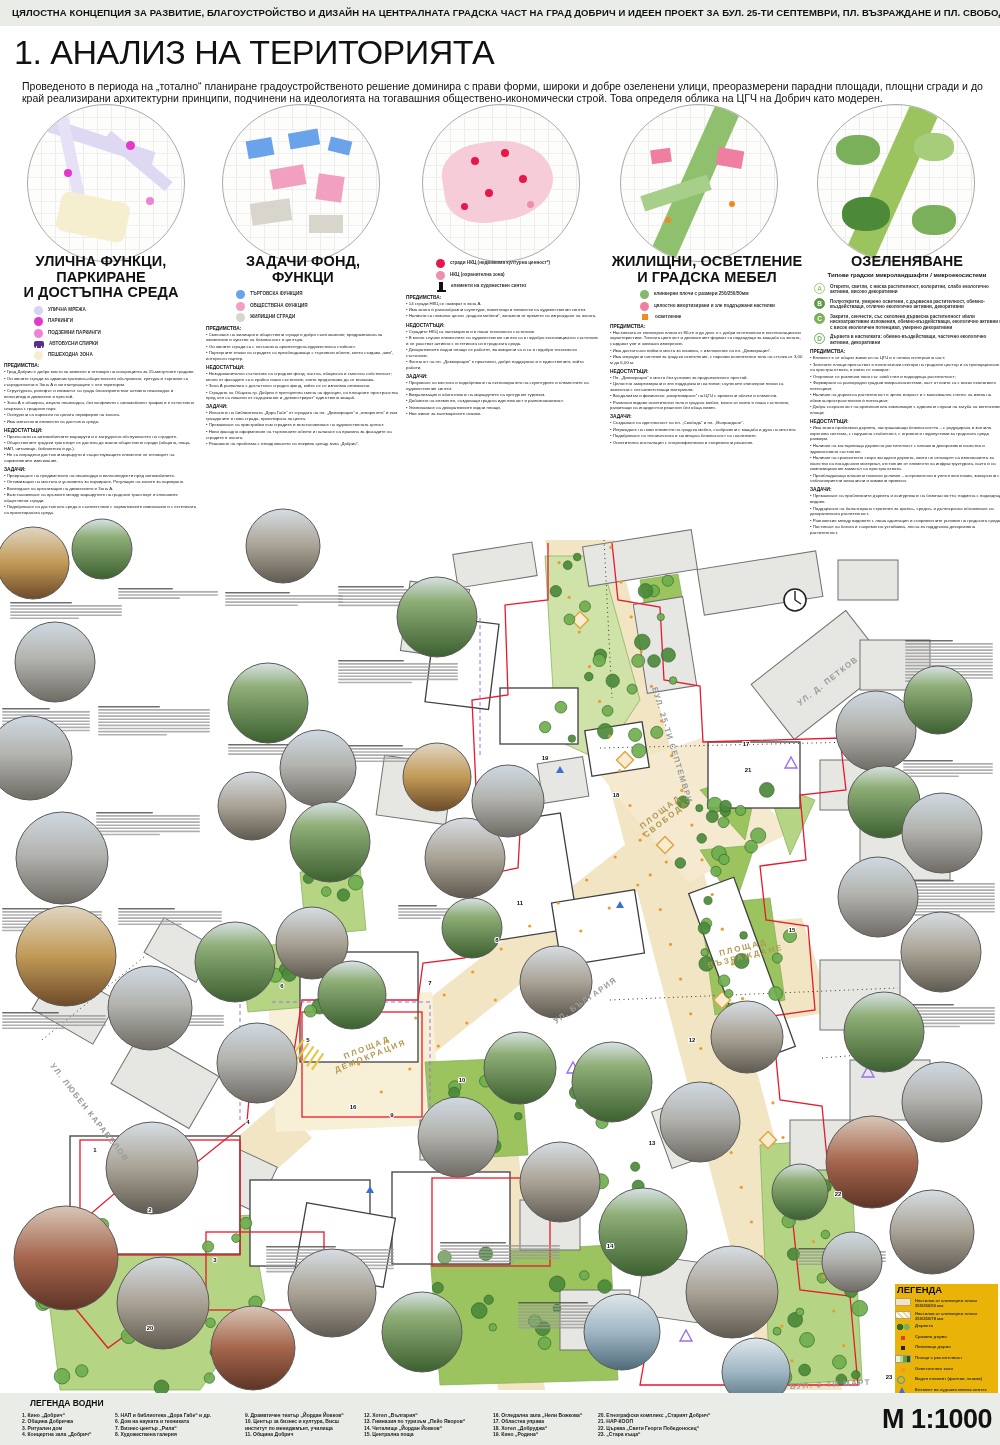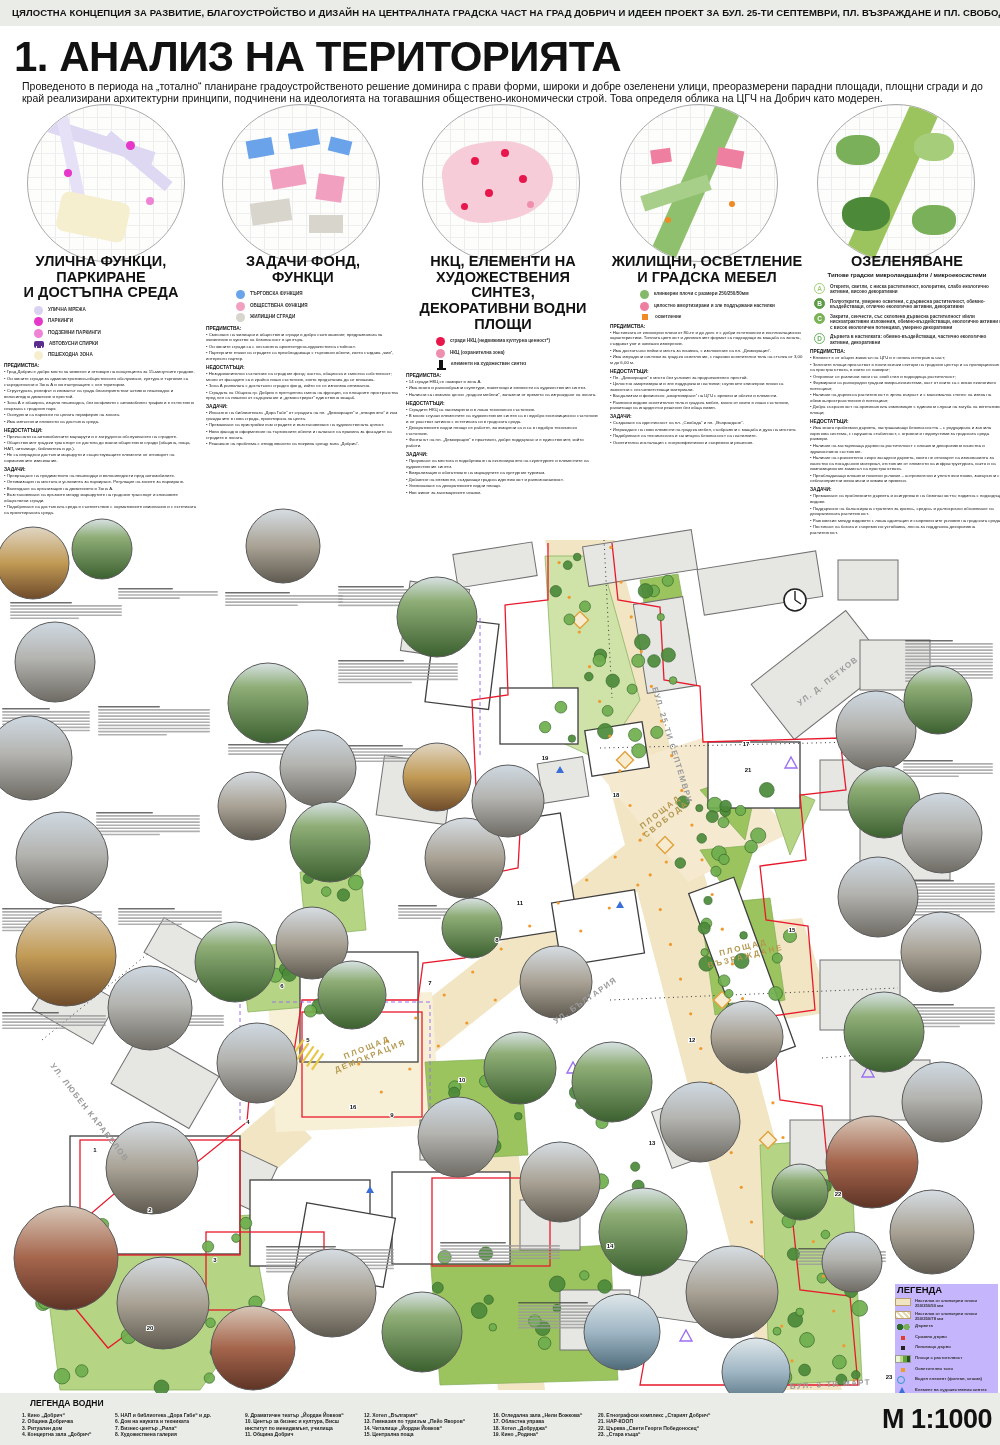--- a/index.html
+++ b/index.html
@@ -2,21 +2,21 @@
 <html><head>
 <meta charset="utf-8">
 <style>
   html,body{margin:0;padding:0;background:#fff;}
   #poster{position:relative;width:1000px;height:1445px;background:#fff;overflow:hidden;
           font-family:"Liberation Sans","DejaVu Sans",sans-serif;color:#111;}
   
   #topbar{position:absolute;left:0;top:0;width:1000px;height:26px;background:#e9ece7;
           font-size:9.5px;font-weight:700;line-height:26px;padding-left:12px;box-sizing:border-box;
           letter-spacing:.1px;white-space:nowrap;}
-  #pagetitle{position:absolute;left:14px;top:33px;font-size:42px;font-weight:700;letter-spacing:-.5px;}
+  #pagetitle{position:absolute;left:14px;top:33px;font-size:34px;font-weight:400;letter-spacing:-.5px;}
   #intro{position:absolute;left:22px;top:80px;width:962px;font-size:10.5px;line-height:1.18;font-weight:500;}
   
   .mapcircle{position:absolute;top:104px;width:156px;height:156px;border-radius:50%;
      border:1px solid #aaa;overflow:hidden;background:
      repeating-linear-gradient(0deg,transparent 0 11px,#efefef 11px 12px),
      repeating-linear-gradient(90deg,transparent 0 13px,#ededed 13px 14px),#fdfdfc;}
   .mapcircle i{position:absolute;display:block;}
   
   .col{position:absolute;top:254px;width:194px;}
   .col-title{font-size:14.5px;font-weight:800;text-align:center;line-height:1.08;white-space:pre-line;letter-spacing:.1px;}
@@ -38,21 +38,21 @@
   #map{position:absolute;left:0;top:505px;}
   .street-label{font-size:8px;font-weight:800;fill:#9a9a9a;letter-spacing:1.3px;}
   .plaza-label{font-size:8px;font-weight:800;fill:#b3984f;letter-spacing:2px;text-anchor:middle;}
   .bnum{font-size:6px;font-weight:800;fill:#111;paint-order:stroke;stroke:#ffffff;stroke-width:2px;text-anchor:middle;}
   
   #bottomstrip{position:absolute;left:0;top:1393px;width:1000px;height:52px;background:#e9ece7;}
   #bl-title{position:absolute;left:30px;top:1398px;font-size:8.5px;font-weight:800;}
   .blcol{position:absolute;top:1412px;font-size:5px;font-weight:700;line-height:1.25;color:#222;}
   #scale{position:absolute;right:8px;top:1404px;font-size:27px;font-weight:800;letter-spacing:-.5px;}
   
-  #maplegend{position:absolute;left:895px;top:1284px;width:103px;background:#c4b5fd;}
+  #maplegend{position:absolute;left:895px;top:1284px;width:103px;background:#eab308;}
   #ml-title{font-size:9.5px;font-weight:800;margin:0 0 3px 2px;}
   .ml-row{display:flex;align-items:flex-start;margin-bottom:2.6px;font-size:4.2px;font-weight:600;color:#333;}
   .sw{width:16px;height:8px;margin-right:4px;flex:0 0 auto;box-sizing:border-box;}
   .sw-beige{background:#f1e4c2;border:1px solid #b9a06a;}
   .sw-hatch{background:repeating-linear-gradient(45deg,#e8d9b0 0 2px,#fff 2px 4px);border:1px solid #b9a06a;}
   .sw-trees{background:radial-gradient(circle at 30% 50%,#2f6b28 0 3.2px,transparent 3.2px),
             radial-gradient(circle at 72% 50%,#7ab05a 0 3.2px,transparent 3.2px);}
   .sw-reddot{background:radial-gradient(circle at 50% 50%,#e03c2f 0 2.4px,transparent 2.4px);}
   .sw-blacksq{background:radial-gradient(circle at 50% 50%,#222 0 2.2px,transparent 2.2px);}
   .sw-greens{background:linear-gradient(90deg,#eaf3d2 0 25%,#bcd98a 25% 50%,#66a03c 50% 75%,#24551e 75% 100%);border:.5px solid #999;}
@@ -187,23 +187,20 @@
         <div class="bullet">• Незадоволително състояние на сградния фонд: частна, общинска и смесена собственост; много от фасадите са в крайно лошо състояние, което продължава да се влошава.</div>
         <div class="bullet">• Зона А разполага с достатъчен сграден фонд, който не се използва оптимално.</div>
         <div class="bullet">• Сградата на Община гр. Добрич е претърпяла смяна на функция, но площните пространства пред нея са лишени от съдържание и „демонстрират“ единствено мащаб.</div>
         <div class="sec-h">ЗАДАЧИ:</div>
         <div class="bullet">• Изнасяне на библиотеката „Дора Габе“ от сградата на пл. „Демокрация“ и „отварянето“ ѝ към гражданите в нова сграда, проектирана за целта.</div>
         <div class="bullet">• Премахване на пристройки към сградите и възстановяване на художествената цялост.</div>
         <div class="bullet">• Ново фасадно оформление на търговските обекти и налагане на правила за фасадите на сградите в зоната.</div>
         <div class="bullet">• Решаване на проблема с отводняването на покрива срещу зала „Добрич“.</div>
       </div>
       <div class="col" style="left:406px">
-        <div class="col-title">НКЦ, ЕЛЕМЕНТИ НА
-ХУДОЖЕСТВЕНИЯ СИНТЕЗ,
-ДЕКОРАТИВНИ ВОДНИ ПЛОЩИ</div>
         <div class="col-legend">
           <div class="leg-row">
             <span class="dot" style="background:#e8174b"></span>
             <span class="lbl">сгради НКЦ (недвижима културна ценност*)</span>
           </div>
           <div class="leg-row">
             <span class="dot" style="background:#ef8fae"></span>
             <span class="lbl">НКЦ (охранителна зона)</span>
           </div>
           <div class="leg-row">

